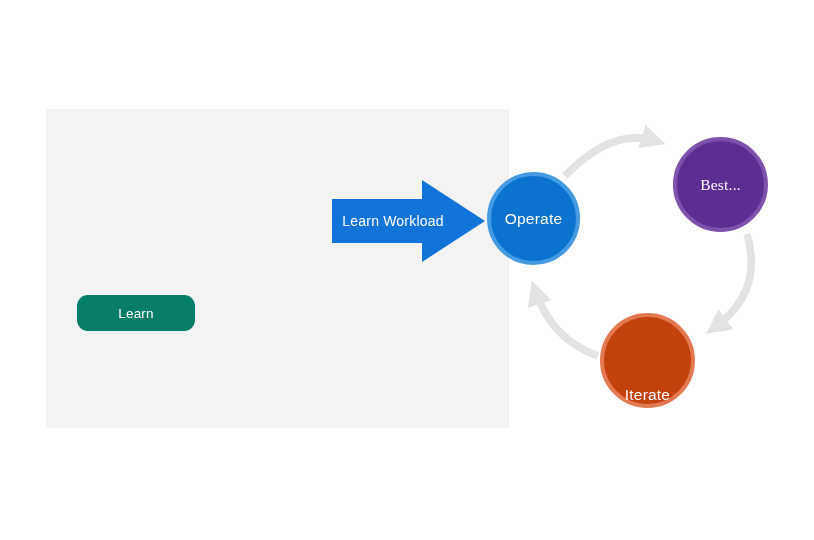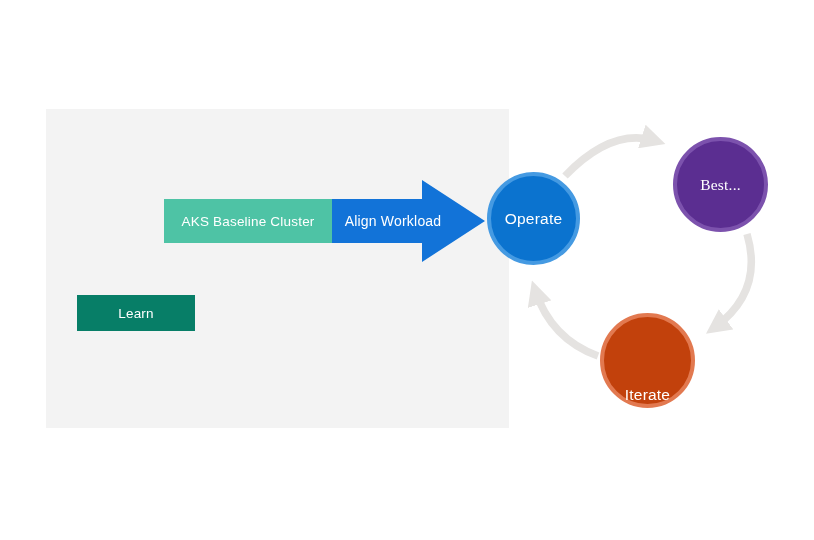--- a/index.html
+++ b/index.html
@@ -86,31 +86,28 @@
       </marker>
     </defs>
 
     <polygon points="332,199 422,199 422,180 485,221 422,262 422,243 332,243" fill="#1273d8"></polygon>
 
     <path class="arc" d="M 565 176 Q 612 127 656 141" marker-end="url(#arrowhead)" stroke="#e5e3e1"></path>
     <path class="arc" d="M 747 234 Q 764 292 714 328" marker-end="url(#arrowhead)" stroke="#e5e3e1"></path>
     <path class="arc" d="M 598 356 Q 551 339 535 290" marker-end="url(#arrowhead)" stroke="#e5e3e1"></path>
   </svg>
 
-  <div class="bar bar-learn" style="background-color: rgb(7, 126, 103);">
+  <div class="bar bar-learn" style="background-color: rgb(7, 126, 103); border-radius: 11px;">
     <span>Learn</span>
   </div>
 
 
-  <div class="bar bar-aks" style="background-color: rgb(78, 195, 165);">
-    <span>AKS Baseline Cluster</span>
-  </div>
 
   <div class="arrow-label">
-    <span>Align Workload</span>
+    <span>Learn Workload</span>
   </div>
 
   <div class="node node-operate" style="background-color: rgb(11, 115, 207); border-color: rgb(69, 154, 226);">
     <span>Operate</span>
   </div>
 
   <div class="node node-best" style="background-color: rgb(91, 46, 145); border-color: rgb(124, 82, 173); font-family: Liberation Serif, serif;">
     <span>Best...</span>
   </div>
 

